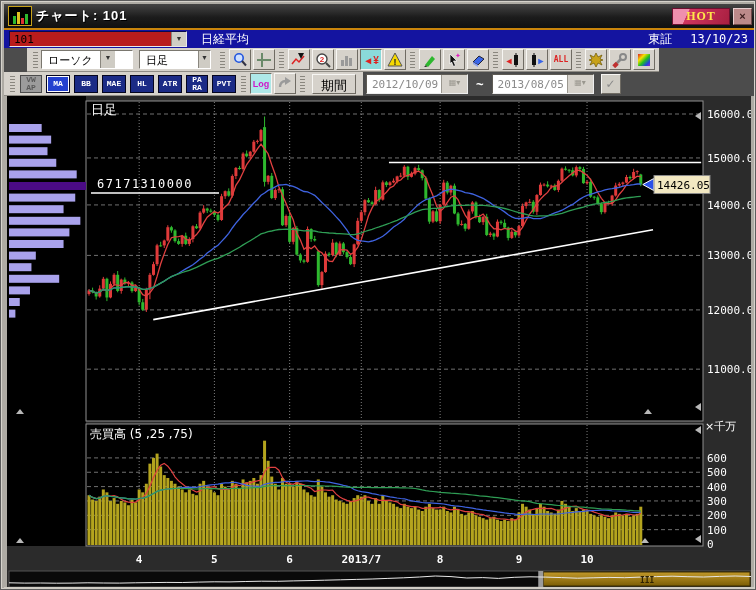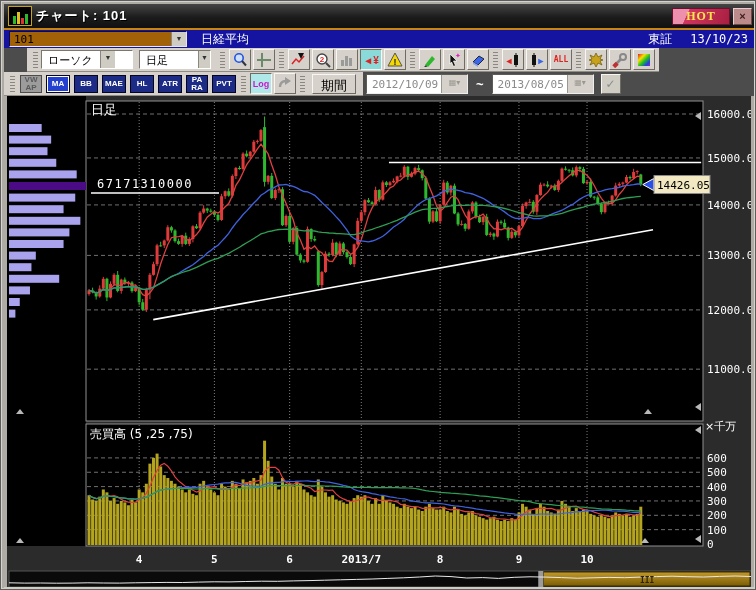--- a/index.html
+++ b/index.html
@@ -18,21 +18,21 @@
     font-weight:bold;font-size:12px;text-align:center;line-height:15px;letter-spacing:1px;
     background:linear-gradient(115deg,#ef8fae 0%,#ef8fae 26%,#cf3560 27%,#a81f40 100%);font-family:Liberation Serif, serif;}
   .close-btn{width:19px;height:17px;margin-left:3px;background:#bc8a8a;border:1px solid;
     border-color:#e8cfcf #6e4848 #6e4848 #e8cfcf;color:#3a1d1d;font-size:11px;font-weight:bold;
     text-align:center;line-height:15px;}
   .orange-line{position:absolute;left:3px;top:27px;width:750px;height:2px;background:#c9850c;}
   
   .infobar{position:absolute;left:3px;top:29px;width:750px;height:18px;background:#1414a0;
     display:flex;align-items:center;color:#fff;font-size:12px;}
   .code-combo{display:flex;margin-left:5px;width:178px;height:16px;border:1px solid;border-color:#0a0a50 #e8e8e8 #e8e8e8 #0a0a50;}
-  .code-field{flex:1;background:#a16207;color:#000;font-size:11px;padding:1px 4px;font-family:"DejaVu Sans Mono",monospace;}
+  .code-field{flex:1;background:#b91c1c;color:#000;font-size:11px;padding:1px 4px;font-family:"DejaVu Sans Mono",monospace;}
   .combo-btn{width:15px;background:#cfccc4;border-left:1px solid #8a877f;color:#333;font-size:7px;
     text-align:center;line-height:14px;}
   .stock-name{margin-left:14px;font-size:12px;}
   .exchange{margin-left:auto;font-size:12px;}
   .tape-date{margin:0 6px 0 18px;font-family:"DejaVu Sans Mono",monospace;font-size:12px;}
   
   .toolbar{position:absolute;left:3px;width:750px;height:24px;background:#4c4c4c;display:flex;align-items:stretch;}
   .tb1{top:47px;padding-left:23px;} .tb2{top:71px;}
   .raft{background:#d6d2cb;border-bottom:1px solid #8f8c85;display:flex;align-items:center;padding:1px 3px;}
   .grip{width:5px;height:16px;margin:0 3px;
@@ -40,21 +40,21 @@
   .combo{display:flex;height:19px;border:1px solid;border-color:#7a776f #fff #fff #7a776f;background:#fff;margin-right:6px;}
   .combo .val{padding:2px 6px;font-size:11px;color:#000;min-width:58px;}
   .tbtn{width:22px;height:21px;margin:0 1px;background:#d6d2cb;border:1px solid;
     border-color:#f7f6f3 #6f6b63 #6f6b63 #f7f6f3;display:flex;align-items:center;justify-content:center;font-size:8px;}
   .tbtn.pressed{border-color:#6f6b63 #f7f6f3 #f7f6f3 #6f6b63;background:#8adada;}
   .tbtn.pressed2{border-color:#6f6b63 #f7f6f3 #f7f6f3 #6f6b63;background:#aee8e8;}
   .all-txt{color:#d22;font-weight:bold;font-size:8px;font-family:"DejaVu Sans Mono",monospace;}
   .log-txt{color:#d016c8;font-weight:bold;font-size:9px;font-family:Liberation Sans, sans-serif;}
   .ind{min-width:24px;height:18px;margin:0 2px;background:#1b2b86;color:#fff;font-size:8px;font-weight:bold;
     display:flex;align-items:center;justify-content:center;text-align:center;line-height:8px;
-    border:1px solid #05051f;font-family:Liberation Sans, sans-serif;}
+    border:1px solid #05051f;font-family:Liberation Mono, monospace;}
   .ind.w2{width:22px;min-width:22px;word-break:break-all;padding:0 3px;}
   .ind.sel{background:#2340cf;box-shadow:inset 0 0 0 1px #fff;}
   .ind.dis{background:#9c9c9c;color:#5a5a5a;border-color:#4c4c4c;}
   .kikan{height:20px;padding:2px 8px;background:#d6d2cb;border:1px solid;
     border-color:#f7f6f3 #6f6b63 #6f6b63 #f7f6f3;font-size:13px;color:#000;margin:0 4px;}
   .datebox{display:flex;align-items:center;height:20px;background:#fff;border:1px solid;
     border-color:#5f5c55 #eee #eee #5f5c55;margin:0 3px;}
   .datebox .dval{color:#8a8a8a;font-size:11px;padding:1px 5px;font-family:"DejaVu Sans Mono",monospace;width:74px;}
   .calbtn{width:26px;height:18px;background:#d6d2cb;color:#9a978f;font-size:8px;text-align:center;line-height:16px;border-left:1px solid #9a978f;}
   .tilde{color:#fff;font-size:13px;margin:0 5px;font-weight:bold;}

